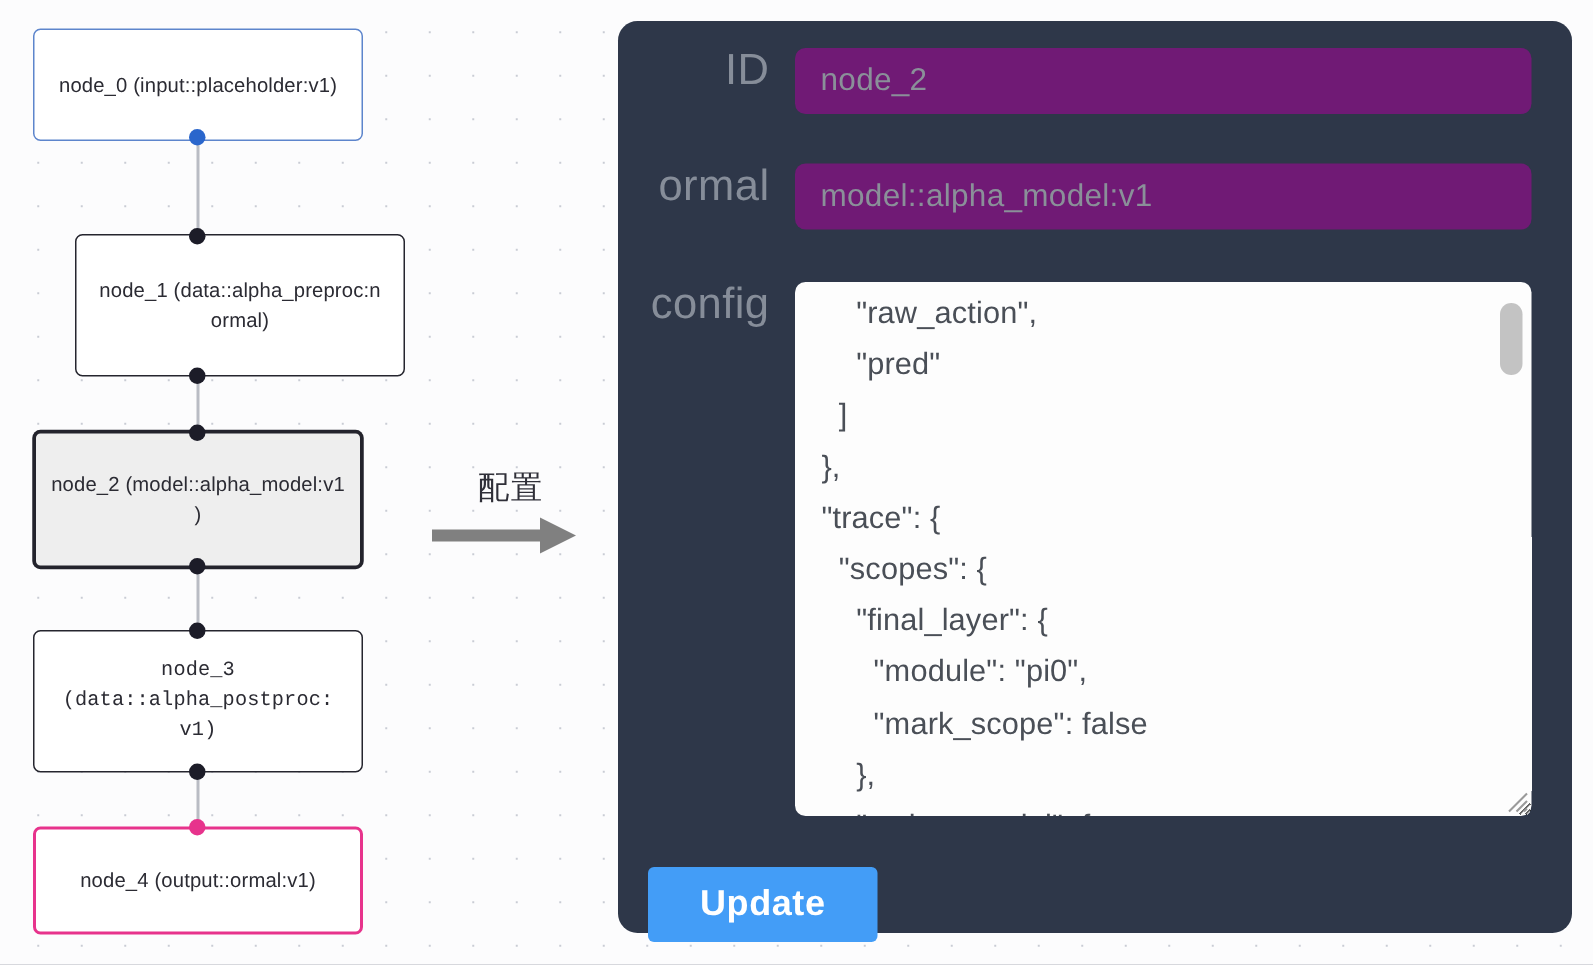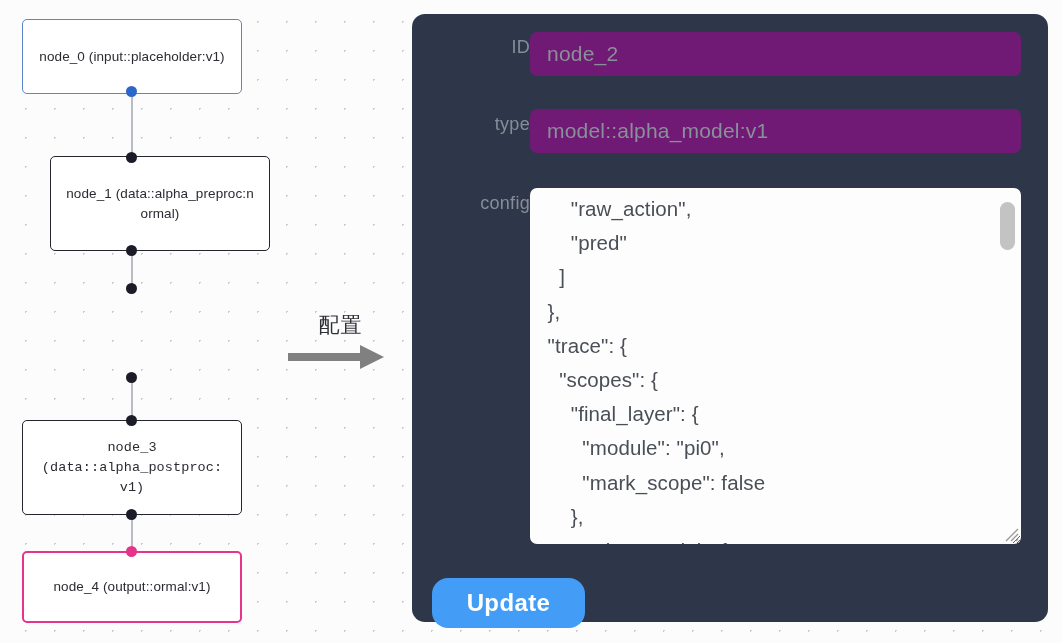--- a/index.html
+++ b/index.html
@@ -116,23 +116,23 @@
 
   .field-row {
     position: absolute;
     left: 0;
     display: flex;
     align-items: flex-start;
   }
   .field-label {
     width: 118px;
     text-align: right;
-    padding-right: 0;
+    padding-right: 17px;
     color: #868d99;
-    font-size: 18px;
+    font-size: 29px;
     line-height: 30px;
     letter-spacing: 0.3px;
   }
   .field-input {
     width: 491px;
     height: 44px;
     background: #701a75;
     border: none;
     border-radius: 7px;
     color: #8a9099;
@@ -188,21 +188,21 @@
     width: 18px; height: 18px;
     pointer-events: none;
   }
 
   #update-button {
     position: absolute;
     left: 20px; top: 564px;
     width: 153px; height: 50px;
     background: #439df7;
     border: none;
-    border-radius: 16px;
+    border-radius: 4px;
     color: #ffffff;
     font-size: 24px;
     font-weight: bold;
     font-family: "Liberation Sans", sans-serif;
     letter-spacing: 0.4px;
     cursor: pointer;
     text-align: center;
     line-height: 50px;
   }
 </style>
@@ -219,20 +219,25 @@
     <div class="edge" id="edge-3-4"></div>
 
     <div class="node node--input" id="node-0">
       <span class="node-label">node_0
 (input::placeholder:v1)</span>
     </div>
     <div class="node node--default" id="node-1">
       <span class="node-label">node_1
 (data::alpha_preproc:n
 ormal)</span>
+    </div>
+    <div class="node node--selected" id="node-2">
+      <span class="node-label">node_2
+(model::alpha_model:v1
+)</span>
     </div>
     <div class="node node--default" id="node-3">
       <span class="node-label">node_3
 (data::alpha_postproc:
 v1)</span>
     </div>
     <div class="node node--output" id="node-4">
       <span class="node-label">node_4
 (output::ormal:v1)</span>
     </div>
@@ -255,21 +260,21 @@
   </div>
 
   <div id="config-panel">
 
     <div class="field-row" id="row-id">
       <div class="field-label">ID</div>
       <input class="field-input" id="id-input" type="text" value="node_2" style="">
     </div>
 
     <div class="field-row" id="row-type">
-      <div class="field-label">type</div>
+      <div class="field-label">ormal</div>
       <input class="field-input" id="type-input" type="text" value="model::alpha_model:v1" style="">
     </div>
 
     <div class="field-row" id="row-config">
       <div class="field-label">config</div>
       <div id="config-textarea-wrap">
         <textarea id="config-textarea" spellcheck="false" style="">      "raw_action",
       "pred"
     ]
   },

